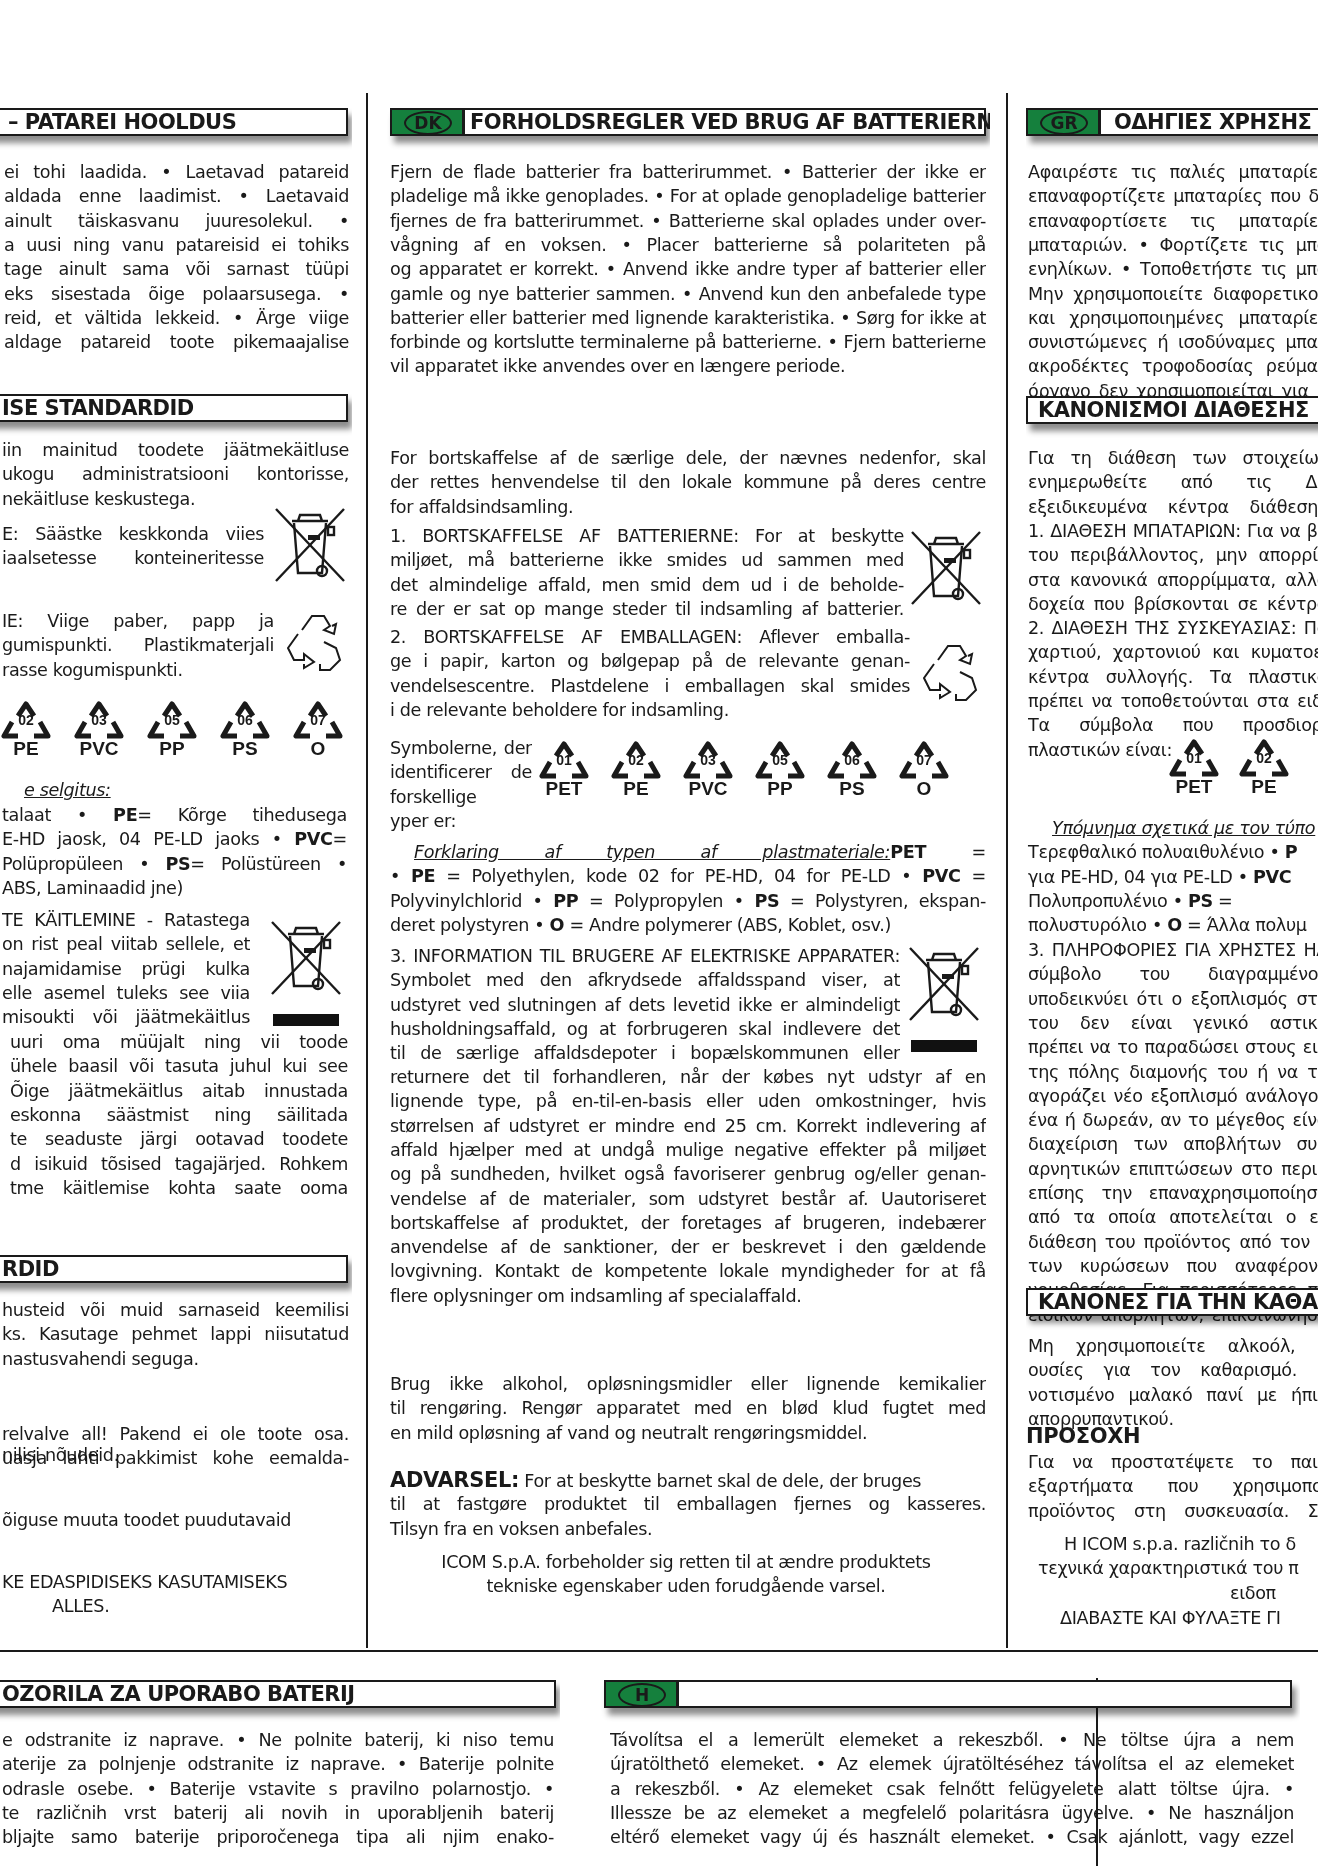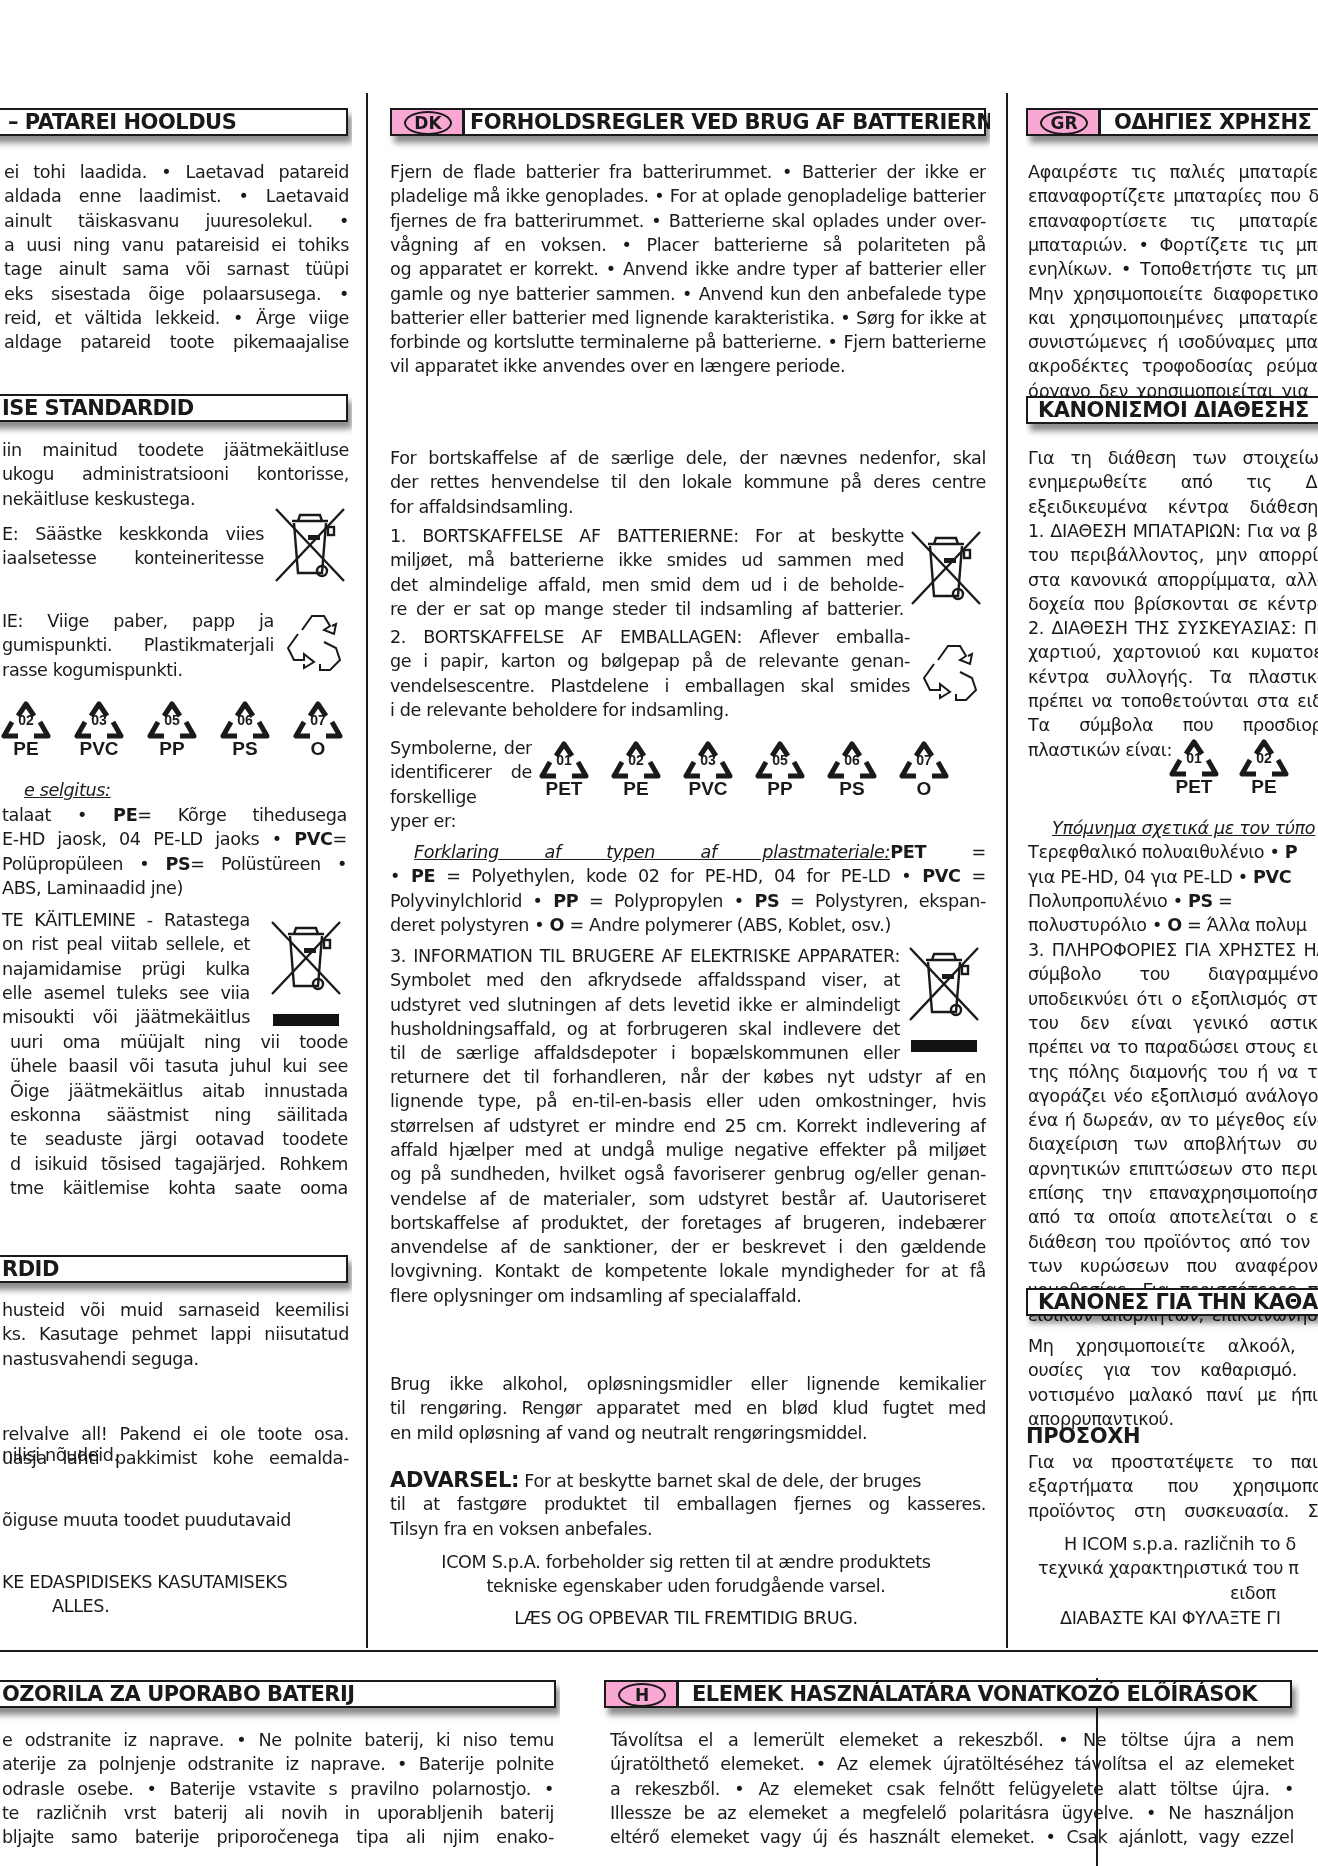--- a/index.html
+++ b/index.html
@@ -4,21 +4,21 @@
 <style>
   html, body { margin:0; padding:0; background:#fff; }
   body { width:1318px; height:1866px; position:relative; overflow:hidden;
          font-family:"DejaVu Sans", sans-serif; color:#1a1a1a; }
   .col { position:absolute; overflow:hidden; }
   .line { position:absolute; left:0; white-space:nowrap; font-size:17.6px; line-height:24px; letter-spacing:-0.35px; }
   .just { text-align-last:justify; text-align:justify; }
   .hdr { position:absolute; height:28px; border:2px solid #1a1a1a; background:#fff;
          box-shadow: 4px 7px 6px rgba(0,0,0,0.45); box-sizing:border-box; }
   .hdr .t { position:absolute; top:0; left:10px; font-weight:bold; font-size:21px; line-height:25px; white-space:nowrap; letter-spacing:-0.5px;}
-  .badge { position:absolute; top:0; left:0; height:24px; width:70px; background:#f9a8d4; border-right:3px solid #1a1a1a; }
+  .badge { position:absolute; top:0; left:0; height:24px; width:70px; background:#15803d; border-right:3px solid #1a1a1a; }
   .badge .ov { position:absolute; left:12px; top:1px; width:44px; height:20px; border:2px solid #1a1a1a; border-radius:50%;
                font-weight:bold; font-size:17px; line-height:20px; text-align:center; box-sizing:content-box;}
   .vrule { position:absolute; width:2px; background:#1a1a1a; }
   .hrule { position:absolute; height:2px; background:#1a1a1a; }
   .b { font-weight:bold; }
   .u { text-decoration:underline; font-style:italic;margin-left:24px; }
   .center { text-align:center; }
   .ric { position:absolute; width:56px; height:64px; }
   .ric .lbl { position:absolute; left:0; top:38px; width:56px; text-align:center; font-weight:bold; font-size:19px; font-family:"Liberation Sans", sans-serif;}
   .ric .num { position:absolute; left:0; top:12px; width:56px; text-align:center; font-weight:bold; font-size:14px; font-family:"Liberation Sans", sans-serif; }
@@ -274,21 +274,20 @@
     </div>
   <div id="dk-warn">
       <div class="line" style="top: 1468px; left: 4px;"><span class="b" style="font-size: 21px;">ADVARSEL:</span><span> For at beskytte barnet skal de dele, der bruges</span></div>
       <div class="line just" style="top: 1492.3px; left: 4px; width: 596px; white-space: normal; height: 24px; overflow: hidden;">til at fastgøre produktet til emballagen fjernes og kasseres.</div>
       <div class="line" style="top: 1516.6px; left: 4px;">Tilsyn fra en voksen anbefales.</div>
     </div>
   <div id="dk-notice">
       <div class="line" style="top: 1550px; left: 0px; text-align: center; width: 600px;">ICOM S.p.A. forbeholder sig retten til at ændre produktets</div>
       <div class="line" style="top: 1574.3px; left: 0px; text-align: center; width: 600px;">tekniske egenskaber uden forudgående varsel.</div>
     </div>
-  <div class="line center" style="top:1606px; width:600px;">LÆS OG OPBEVAR TIL FREMTIDIG BRUG.</div>
 
   <svg class="bin" style="left:522px; top:528px;" width="76" height="80" viewBox="0 0 76 80">
       <use href="#binsym"></use>
     </svg>
   <svg class="bin" style="left:530px; top:640px;" width="66" height="66" viewBox="0 0 66 66">
       <use href="#recsym"></use>
     </svg>
   <svg class="bin" style="left:520px; top:944px;" width="76" height="80" viewBox="0 0 76 80">
       <use href="#binsym"></use>
     </svg>
@@ -407,21 +406,20 @@
       <div class="line just" style="top: 148.9px; left: 2px; width: 552px; white-space: normal; height: 24.3px; overflow: hidden;">te različnih vrst baterij ali novih in uporabljenih baterij</div>
       <div class="line just" style="top: 173.2px; left: 2px; width: 552px; white-space: normal; height: 24.3px; overflow: hidden;">bljajte samo baterije priporočenega tipa ali njim enako-</div>
     </div>
 </div>
 
 <div class="col" style="left:600px; top:1652px; width:700px; height:214px;">
   <div class="hdr" style="left:4px; top:28px; width:688px;">
     <div class="badge">
         <span class="ov">H</span>
       </div>
-    <span class="t" style="left:86px;">ELEMEK HASZNÁLATÁRA VONATKOZÓ ELŐÍRÁSOK</span>
   </div>
   <div id="hu-p1">
       <div class="line just" style="top: 76px; left: 10px; width: 684px; white-space: normal; height: 24.3px; overflow: hidden;">Távolítsa el a lemerült elemeket a rekeszből. • Ne töltse újra a nem</div>
       <div class="line just" style="top: 100.3px; left: 10px; width: 684px; white-space: normal; height: 24.3px; overflow: hidden;">újratölthető elemeket. • Az elemek újratöltéséhez távolítsa el az elemeket</div>
       <div class="line just" style="top: 124.6px; left: 10px; width: 684px; white-space: normal; height: 24.3px; overflow: hidden;">a rekeszből. • Az elemeket csak felnőtt felügyelete alatt töltse újra. •</div>
       <div class="line just" style="top: 148.9px; left: 10px; width: 684px; white-space: normal; height: 24.3px; overflow: hidden;">Illessze be az elemeket a megfelelő polaritásra ügyelve. • Ne használjon</div>
       <div class="line just" style="top: 173.2px; left: 10px; width: 684px; white-space: normal; height: 24.3px; overflow: hidden;">eltérő elemeket vagy új és használt elemeket. • Csak ajánlott, vagy ezzel</div>
     </div>
 </div>
 

